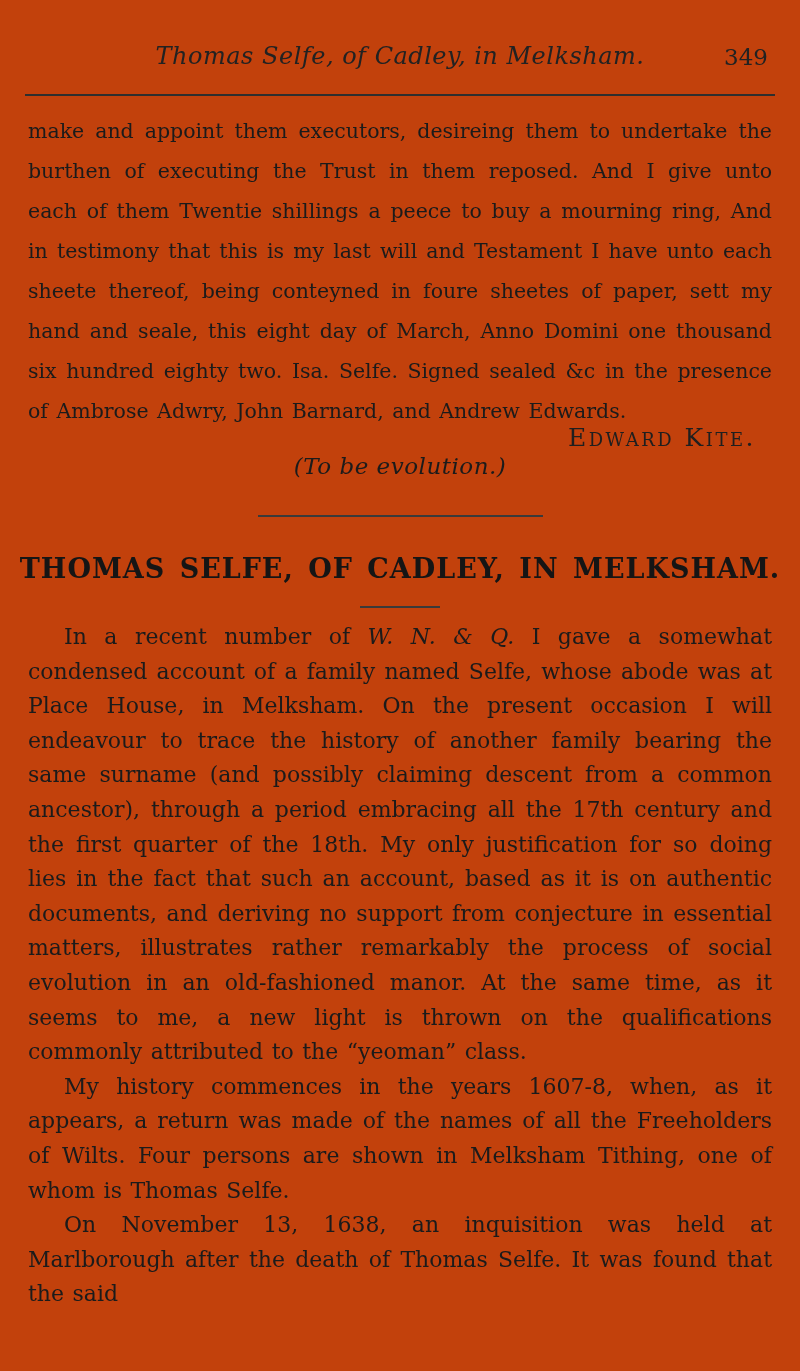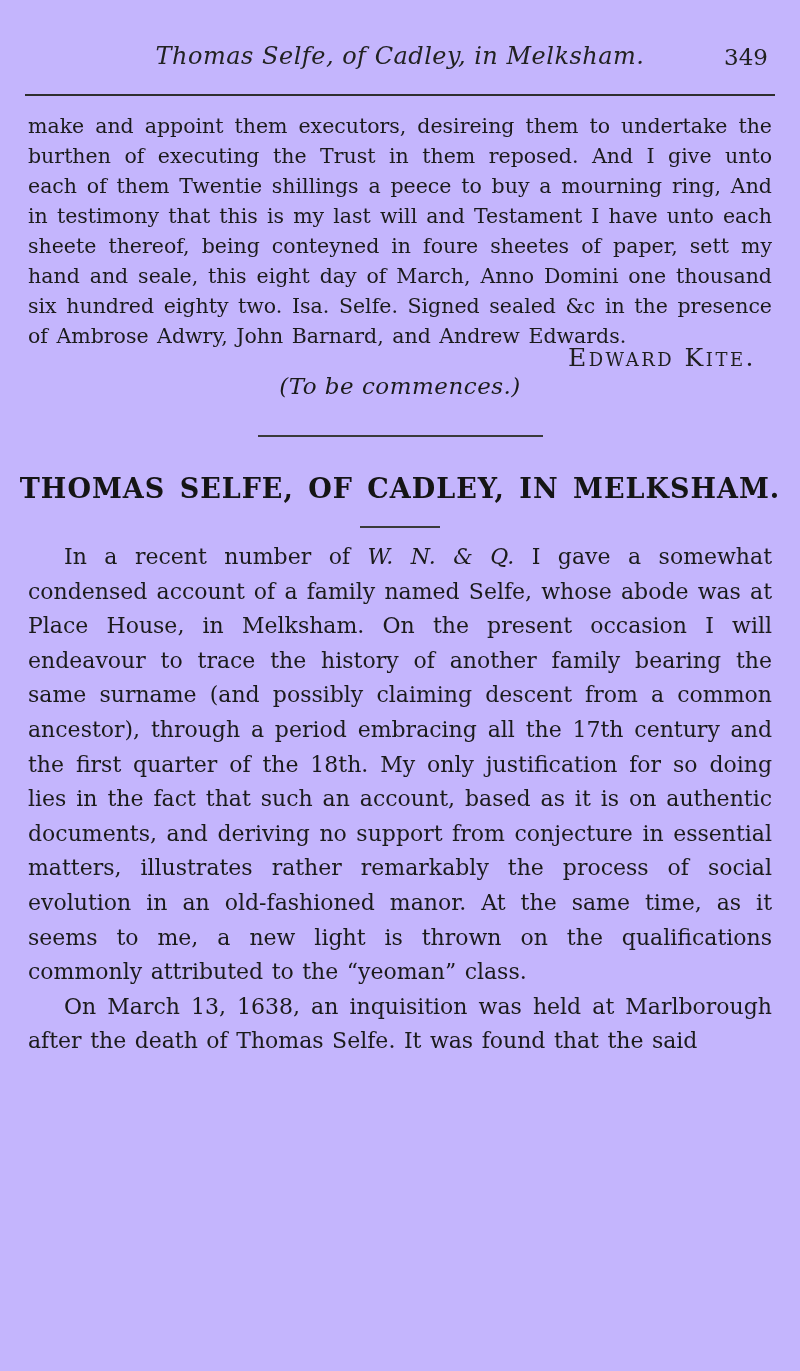--- a/index.html
+++ b/index.html
@@ -1,21 +1,21 @@
 <!DOCTYPE html>
 <html><head>
 <meta charset="utf-8">
 <style>
   html, body { margin: 0; padding: 0; background: #ffffff; }
   .page {
     position: relative;
     width: 800px;
     height: 1371px;
     margin: 0 auto;
-    background: #c4b5fd;
+    background: #c2410c;
     color: #1b1b1b;
     font-family: "DejaVu Serif", serif;
     overflow: hidden;
   }
   
   .page-header {
     position: relative;
     padding-top: 42px;
     height: 38px;
   }
@@ -37,21 +37,21 @@
   }
   .header-rule {
     margin: 14px 25px 0 25px;
     border: 0;
     border-top: 2px solid #2e2e2e;
   }
   
   .will-text {
     margin: 15px 28px 0 28px;
     font-size: 20.5px;
-    line-height: 30px;
+    line-height: 40px;
     text-align: justify;
     word-spacing: 2px;
   }
   .proved {
     margin: 0 28px;
     padding-left: 38px;
     font-size: 21px;
     line-height: 31px;
   }
   .signature {
@@ -110,30 +110,31 @@
   <header class="page-header">
     <div class="running-title">Thomas Selfe, of Cadley, in Melksham.</div>
     <div class="page-number">349</div>
   </header>
 
   <hr class="header-rule">
 
   <section>
     <p class="will-text">make and appoint them executors, desireing them to undertake the burthen of executing the Trust in them reposed.  And I give unto each of them Twentie shillings a peece to buy a mourning ring, And in testimony that this is my last will and Testament I have unto each sheete thereof, being conteyned in foure sheetes of paper, sett my hand and seale, this eight day of March, Anno Domini one thousand six hundred eighty two.  Isa. Selfe.  Signed sealed &amp;c in the presence of Ambrose Adwry, John Barnard, and Andrew Edwards.</p>
     <p class="signature">Edward Kite.</p>
-    <p class="continued">(To be commences.)</p>
+    <p class="continued">(To be evolution.)</p>
   </section>
 
   <hr class="section-divider">
 
   <section>
     <h1 class="article-heading">THOMAS SELFE, OF CADLEY, IN MELKSHAM.</h1>
 
     <hr class="heading-rule">
 
     <p class="body-para first"><span>In a recent number of </span><em class="journal-abbr">W. N. &amp; Q.</em><span> I gave a somewhat condensed account of a family named Selfe, whose abode was at Place House, in Melksham.  On the present occasion I will endeavour to trace the history of another family bearing the same surname (and possibly claiming descent from a common ancestor), through a period embracing all the 17th century and the first quarter of the 18th.  My only justification for so doing lies in the fact that such an account, based as it is on authentic documents, and deriving no support from conjecture in essential matters, illustrates rather remarkably the process of social evolution in an old-fashioned manor.  At the same time, as it seems to me, a new light is thrown on the qualifications commonly attributed to the “yeoman” class.</span></p>
 
+    <p class="body-para">My history commences in the years 1607-8, when, as it appears, a return was made of the names of all the Freeholders of Wilts.  Four persons are shown in Melksham Tithing, one of whom is Thomas Selfe.</p>
 
 
-    <p class="body-para">On March 13, 1638, an inquisition was held at Marlborough after the death of Thomas Selfe.  It was found that the said</p>
+    <p class="body-para">On November 13, 1638, an inquisition was held at Marlborough after the death of Thomas Selfe.  It was found that the said</p>
   </section>
 
 </div>
 
 </body></html>

